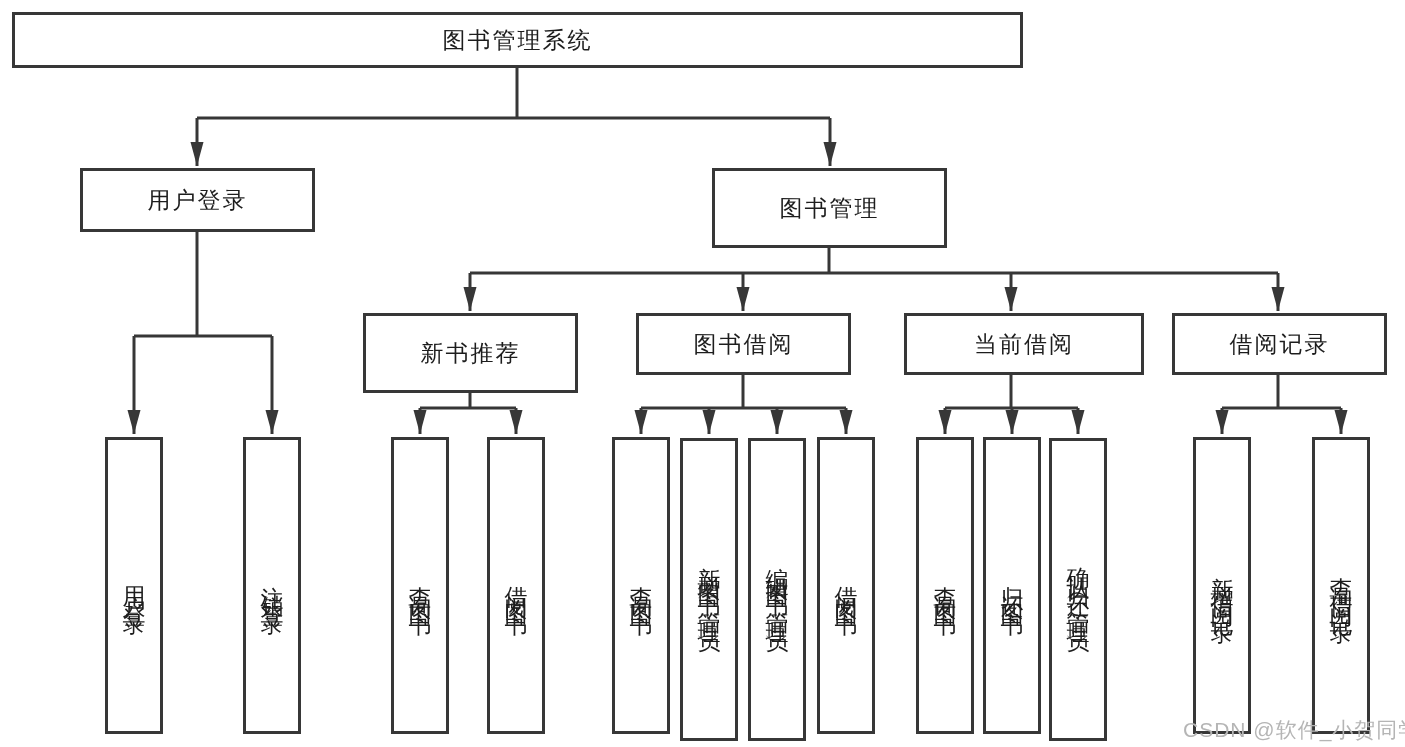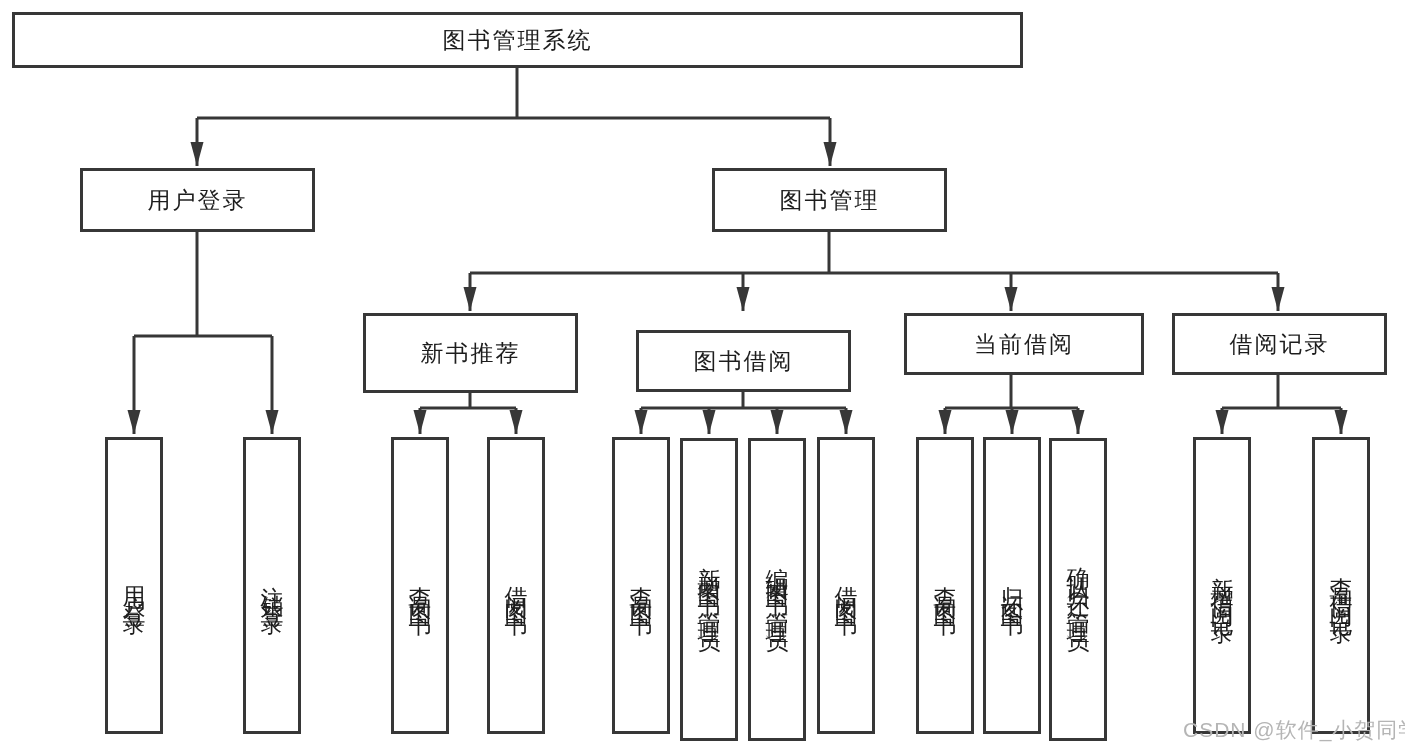--- a/index.html
+++ b/index.html
@@ -96,28 +96,28 @@
     </g>
   </svg>
 
   <div class="box" style="left:12px;top:12px;width:1011px;height:56px;">
     <span>图书管理系统</span>
   </div>
 
   <div class="box" style="left:80px;top:168px;width:235px;height:64px;">
     <span>用户登录</span>
   </div>
-  <div class="box" style="left:712px;top:168px;width:235px;height:64px;">
+  <div class="box" style="left:712px;top:168px;width:235px;height:80px;">
     <span>图书管理</span>
   </div>
 
   <div class="box" style="left:363px;top:313px;width:215px;height:80px;">
     <span>新书推荐</span>
   </div>
-  <div class="box" style="left:636px;top:330px;width:215px;height:62px;">
+  <div class="box" style="left:636px;top:313px;width:215px;height:62px;">
     <span>图书借阅</span>
   </div>
   <div class="box" style="left:904px;top:313px;width:240px;height:62px;align-items:center;">
     <span>当前借阅</span>
   </div>
   <div class="box" style="left:1172px;top:313px;width:215px;height:62px;">
     <span>借阅记录</span>
   </div>
 
   <div class="vbox" style="left:105px;top:437px;width:58px;height:297px;">

